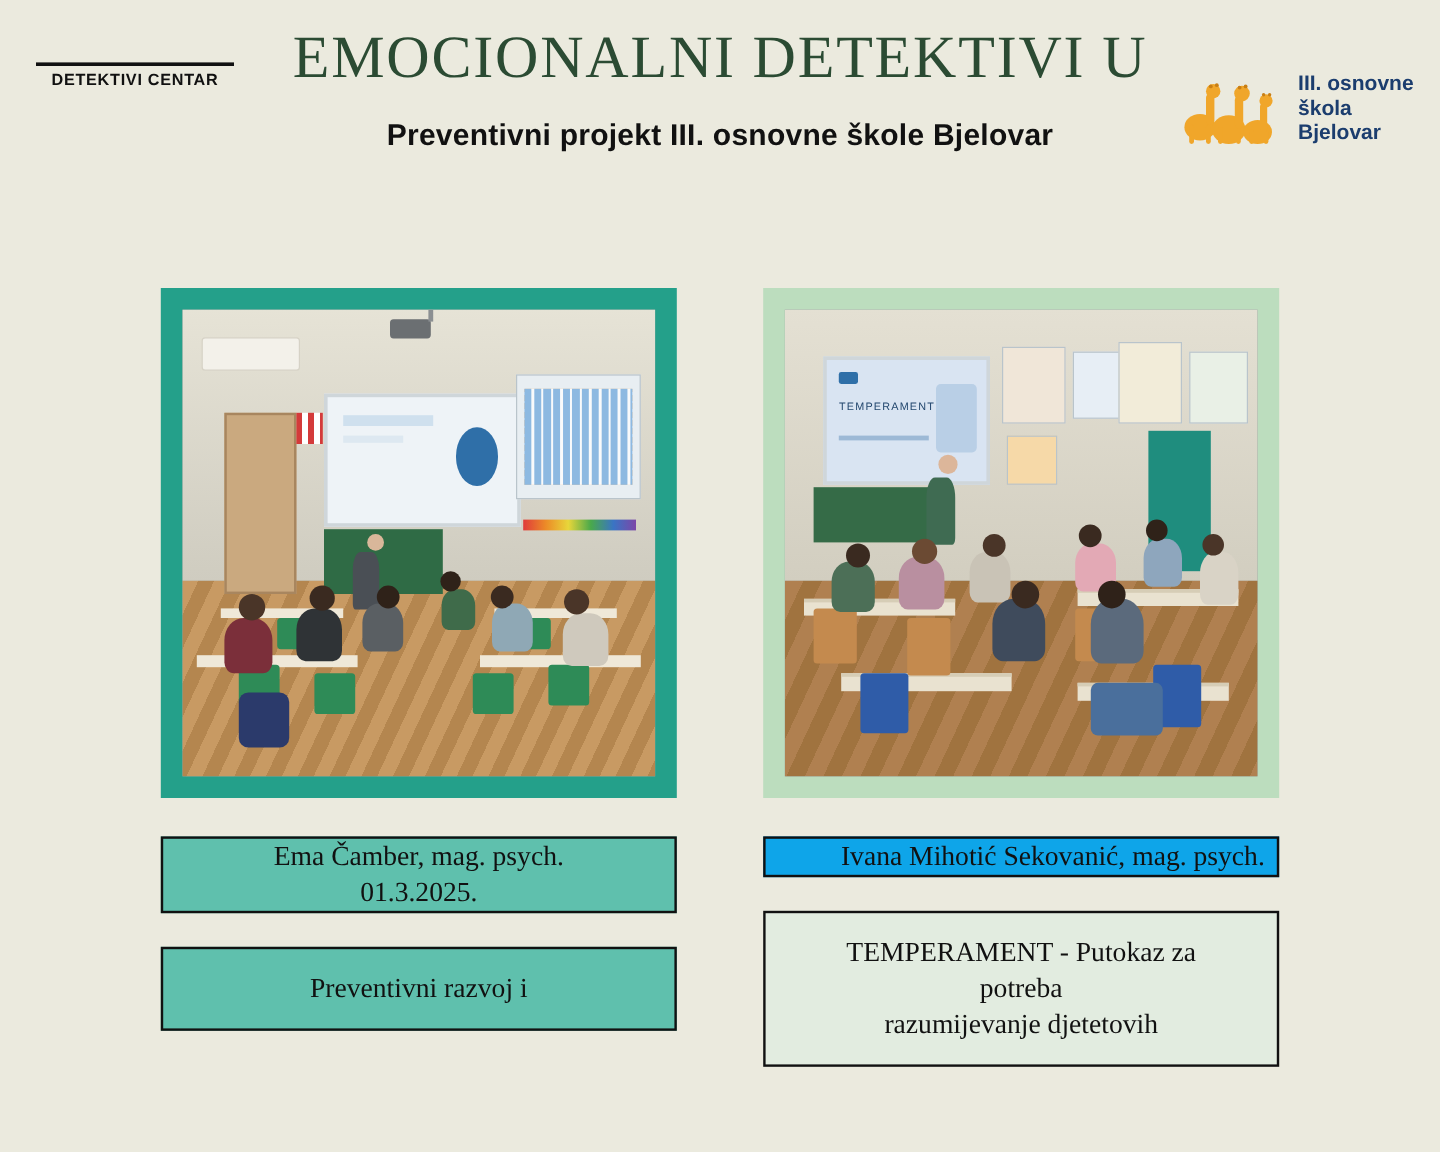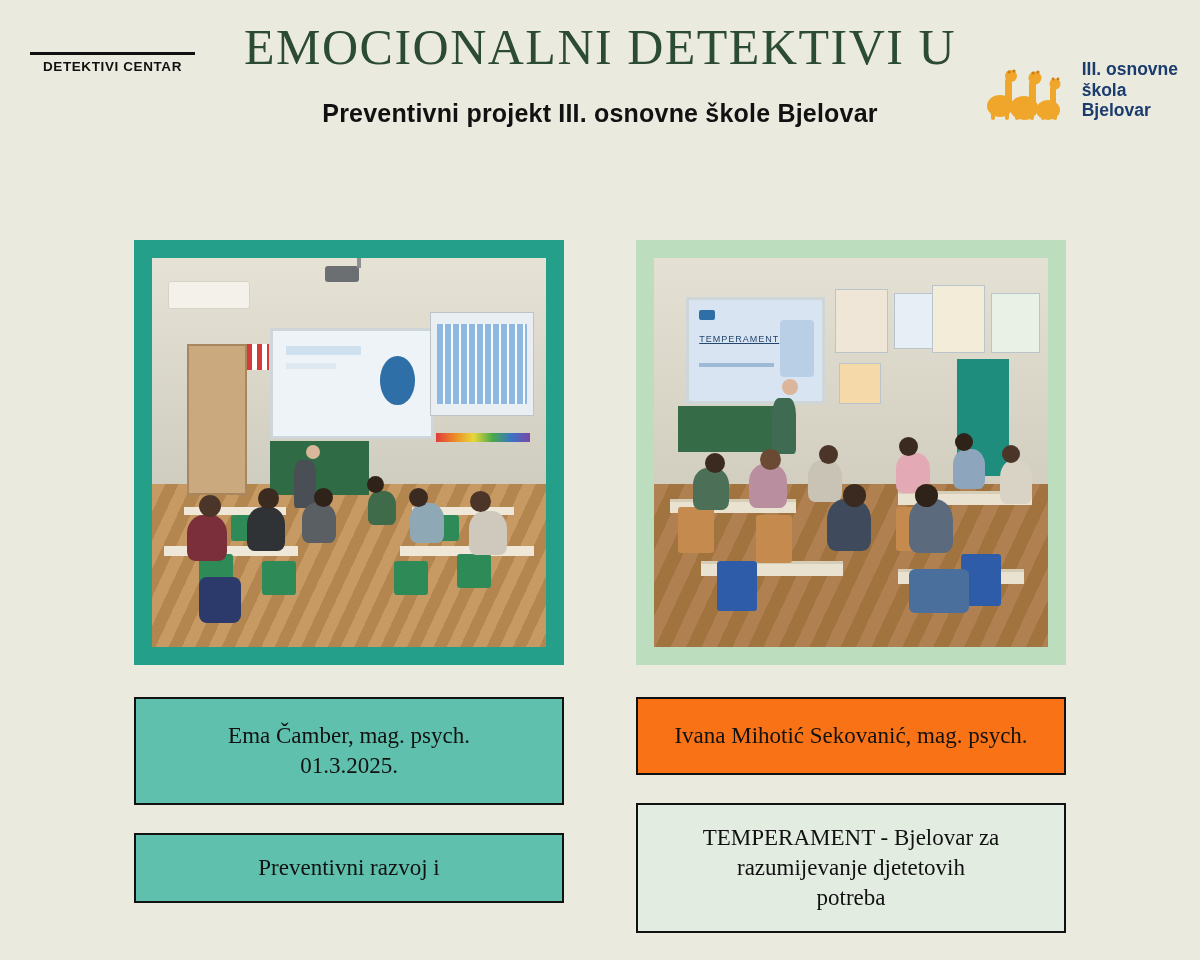--- a/index.html
+++ b/index.html
@@ -162,29 +162,29 @@
   .person    { position:absolute; border-radius:40% 40% 20% 20%; }
   .head      { position:absolute; border-radius:50%; }
   .presenter-body { position:absolute; background:#3e4a52; border-radius:30% 30% 10% 10%; }
 
   
   .caption-box {
     width: 430px;
     box-sizing: border-box;
     border: 2px solid #111111;
     margin-top: 32px;
-    padding: 22px 10px;
+    padding: 0 10px;
     text-align: center;
     font-family: "Liberation Serif", serif;
     font-size: 23px;
     line-height: 1.3;
     color: #111111;
   }
   .box-teal  { background: #5fc0ad; }
-  .box-green { background: #f97316; }
+  .box-green { background: #0ea5e9; text-align: right; }
   .box-pale  { background: #e2ece0; }
   .caption-box.topic { margin-top: 28px; padding: 18px 12px; }
   .caption-line { display: block; }
 </style>
 </head>
 <body>
 
 <div class="header">
 
   <div class="logo-left">
@@ -314,21 +314,21 @@
 
   <div class="col">
 
     <div class="photo-frame frame-right">
       <div class="photo">
         <div class="wall" style="background:linear-gradient(180deg,#e4e0d3 0%,#d2cec0 100%);"></div>
         <div class="floor"></div>
 
         <div class="screen" style="left:8%;top:10%;width:34%;height:26%;background:#d9e4f2;">
           <div style="position:absolute;left:8%;top:10%;width:16px;height:10px;background:#2f6fa8;border-radius:2px;"></div>
-          <div style="position:absolute;left:8%;top:34%;font-family:'Liberation Sans',sans-serif;font-size:9px;letter-spacing:1px;color:#23476e;text-decoration:underline;">TEMPERAMENT</div>
+          <div style="position:absolute;left:8%;top:34%;font-family:'Liberation Sans',sans-serif;font-size:9px;letter-spacing:1px;color:#23476e;">TEMPERAMENT</div>
           <div style="position:absolute;left:8%;top:62%;width:56%;height:4px;background:#9db9d6;"></div>
           <div style="position:absolute;right:6%;top:20%;width:26%;height:56%;background:#b9cfe6;border-radius:4px;"></div>
         </div>
 
         <div class="poster" style="left:46%;top:8%;width:13%;height:16%;background:#f0e6d8;"></div>
         <div class="poster" style="left:61%;top:9%;width:11%;height:14%;background:#e7eef5;"></div>
         <div class="poster" style="right:16%;top:7%;width:13%;height:17%;background:#f2ecd9;"></div>
         <div class="poster" style="right:2%;top:9%;width:12%;height:15%;background:#e9f0e6;"></div>
         <div class="poster" style="left:47%;top:27%;width:10%;height:10%;background:#f6d9a8;"></div>
 
@@ -369,18 +369,18 @@
 
         <div style="position:absolute;right:20%;top:80%;width:60px;height:44px;background:#4a6f9c;border-radius:6px;"></div>
       </div>
     </div>
 
     <div class="caption-box box-green">
       <span class="caption-line">Ivana Mihotić Sekovanić, mag. psych.</span>
     </div>
 
     <div class="caption-box box-pale topic">
-      <span class="caption-line">TEMPERAMENT - Bjelovar za</span>
+      <span class="caption-line">TEMPERAMENT - Putokaz za</span>
+      <span class="caption-line">potreba</span>
       <span class="caption-line">razumijevanje djetetovih</span>
-      <span class="caption-line">potreba</span>
     </div>
   </div>
 </div>
 
 </body></html>

